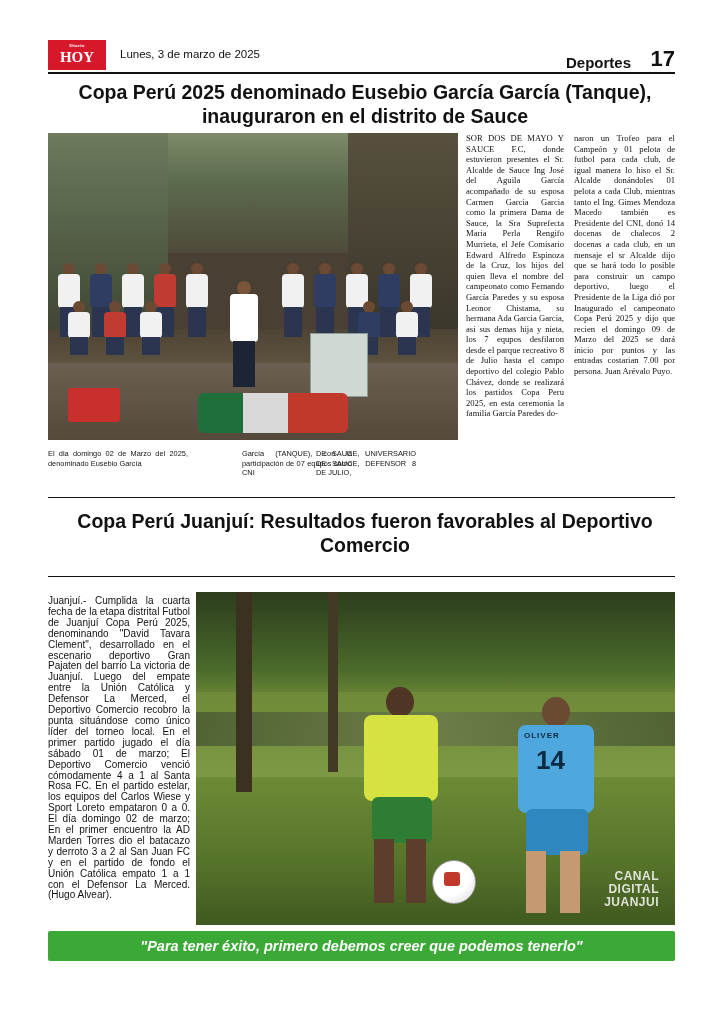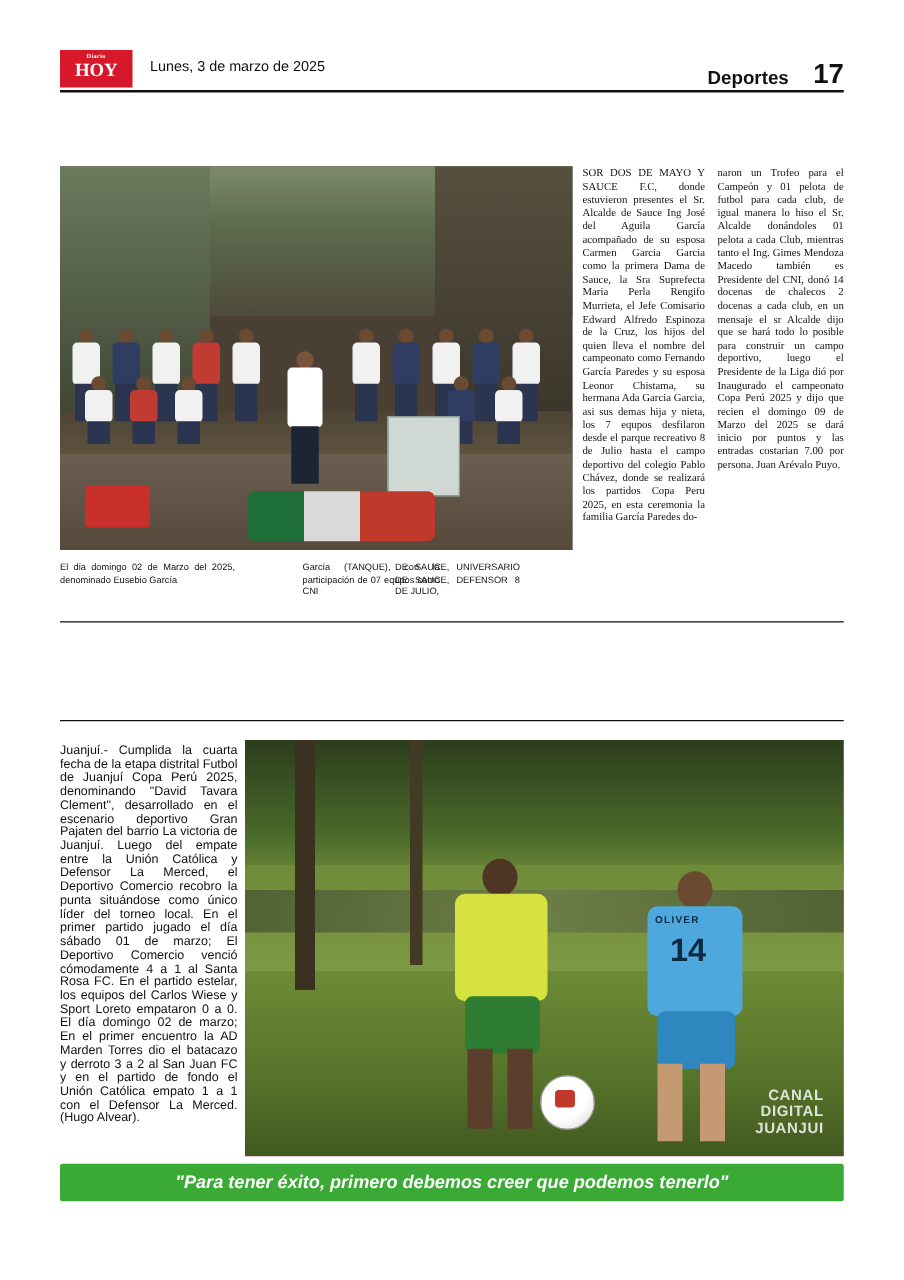--- a/index.html
+++ b/index.html
@@ -262,21 +262,21 @@
     text-align: justify;
     color: #111;
   }
   .art2-photo {
     position: absolute;
     left: 196px;
     top: 592px;
     width: 479px;
     height: 333px;
     overflow: hidden;
-    background: #ec4899;
+    background: #d946ef;
   }
   .art2-photo .bg-top {
     left: 0; top: 0; width: 479px; height: 110px;
     background: linear-gradient(180deg,#2c3d1c 0%, #4a6a2a 70%, #6f8a38 100%);
   }
   .art2-photo .bg-mid {
     left: 0; top: 100px; width: 479px; height: 90px;
     background: linear-gradient(180deg,#6f8a38,#7f9a45);
   }
   .art2-photo .bg-grass {
@@ -403,20 +403,21 @@
     <div class="logo-box">
       <div class="logo-small">Diario</div>
       <div class="logo-big">HOY</div>
     </div>
     <div class="masthead-date">Lunes, 3 de marzo de 2025</div>
     <div class="masthead-section">Deportes</div>
     <div class="masthead-pageno">17</div>
     <div class="masthead-rule"></div>
   </div>
 
+  <div class="art1-headline">Copa Perú 2025 denominado Eusebio García García (Tanque), inauguraron en el distrito de Sauce</div>
 
   <div class="art1-photo">
     <div class="ph sky"></div>
     <div class="ph wallL"></div>
     <div class="ph wallR"></div>
     <div class="ph midband"></div>
     <div class="ph ground"></div>
     <div class="team-row">
       <div class="player white" style="left:0px;">
           <div class="head"></div>
@@ -511,20 +512,21 @@
     Gimes Mendoza Macedo también es Presidente del CNI, donó 14 docenas de chalecos 2 docenas a cada club, en un mensaje el sr Alcalde dijo que se hará todo lo posible para construir un campo deportivo, luego el Presidente de la Liga dió por Inaugurado el campeonato Copa Perú 2025 y dijo que recien el domingo 09 de Marzo del 2025 se dará inicio por puntos y las entradas costarian 7.00 por persona.        Juan Arévalo Puyo.</div>
 
   <div class="art1-captions">
     <div class="cap" style="left:0px;   width:140px;">El dia domingo 02 de Marzo del 2025, denominado Eusebio García</div>
     <div class="cap" style="left:150px; width:110px;margin-left:44px;">García (TANQUE), con la participación de 07 equpos como CNI</div>
     <div class="cap" style="left:268px; width:100px;">DE SAUCE, UNIVERSARIO DE SAUCE, DEFENSOR 8 DE JULIO,</div>
   </div>
 
   <div class="divider-rule" style="top:497px;"></div>
 
+  <div class="art2-headline">Copa Perú Juanjuí: Resultados fueron favorables al Deportivo Comercio</div>
 
   <div class="divider-rule" style="top:576px;"></div>
 
   <div class="art2-text-col">Juanjuí.- Cumplida la cuarta fecha de la etapa distrital Futbol de Juanjuí Copa Perú 2025, denominando "David Tavara Clement", desarrollado en el escenario deportivo Gran Pajaten del barrio La victoria de Juanjuí. Luego del empate entre la Unión Católica y Defensor La Merced, el Deportivo Comercio recobro la punta situándose como único líder del torneo local.
 En el primer partido jugado el día sábado 01 de marzo; El Deportivo Comercio venció cómodamente 4 a 1 al Santa Rosa FC. En el partido estelar, los equipos del Carlos Wiese y Sport Loreto empataron 0 a 0.
 El día domingo 02 de marzo; En el primer encuentro la AD Marden Torres dio el batacazo y derroto 3 a 2 al San Juan FC y en el partido de fondo el Unión Católica empato 1 a 1 con el Defensor La Merced. (Hugo Alvear).</div>
 
   <div class="art2-photo">
     <div class="ph bg-top"></div>
     <div class="ph bg-mid"></div>

